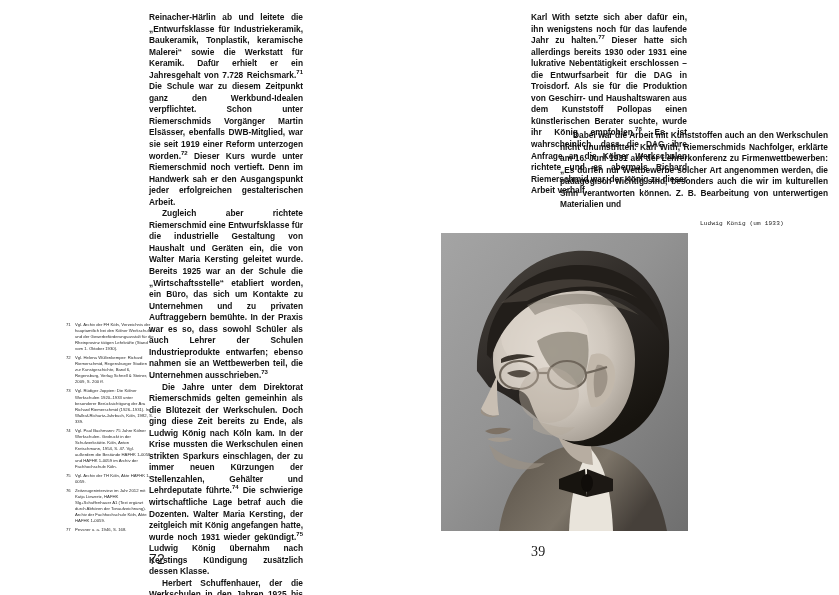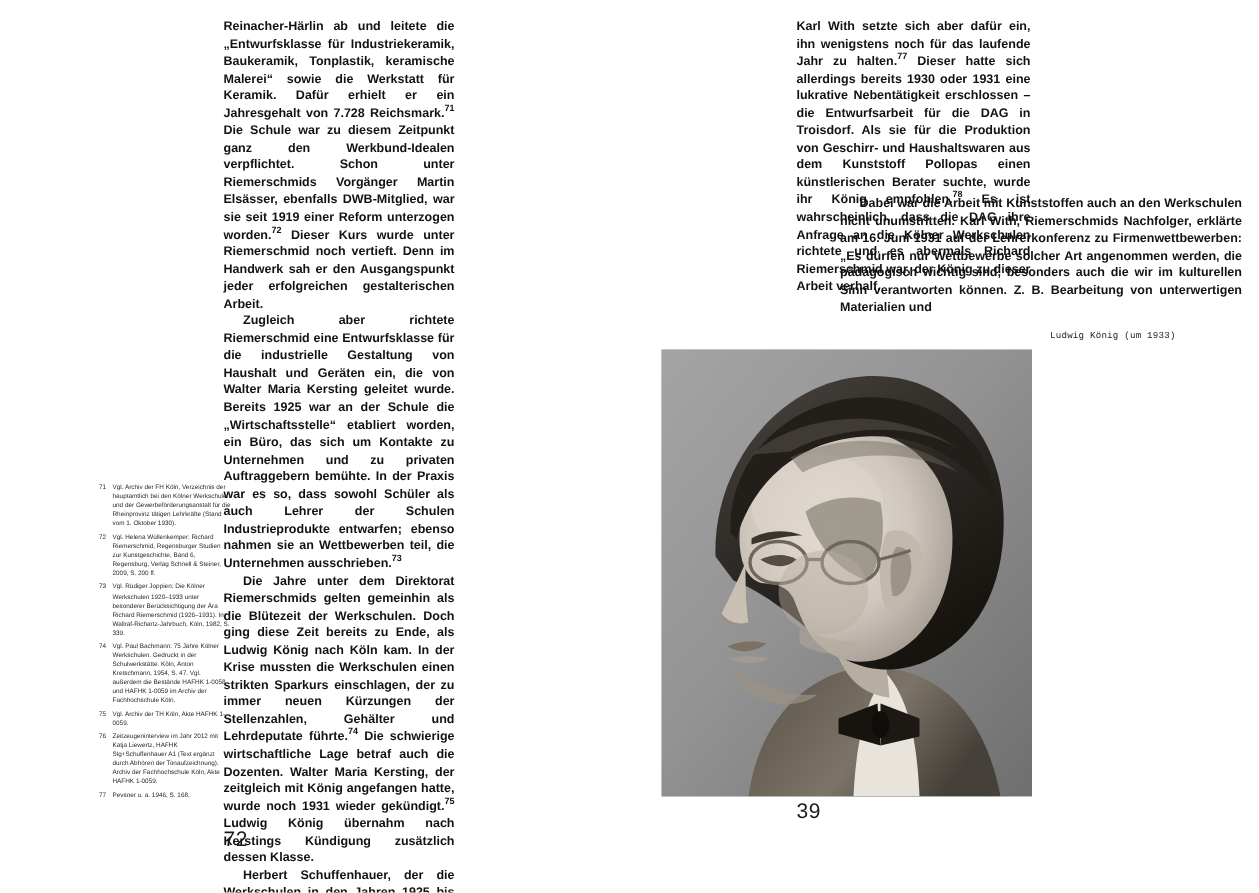--- a/index.html
+++ b/index.html
@@ -93,21 +93,21 @@
   
   .folio {
     position: absolute;
     font-family: "Liberation Sans", sans-serif;
     font-weight: normal;
     font-size: 14px;
     color: #1a1a1a;
     letter-spacing: 0.3px;
   }
   #folio-left  { left: 149px; top: 551px; }
-  #folio-right { left: 531px; top: 532px; }
+  #folio-right { left: 531px; top: 544px; font-family: Liberation Serif, serif; }
 
   
   #figure-photo {
     position: absolute;
     left: 441px;
     top: 233px;
     width: 247px;
     height: 298px;
     overflow: hidden;
     background: #8f8f8f;

